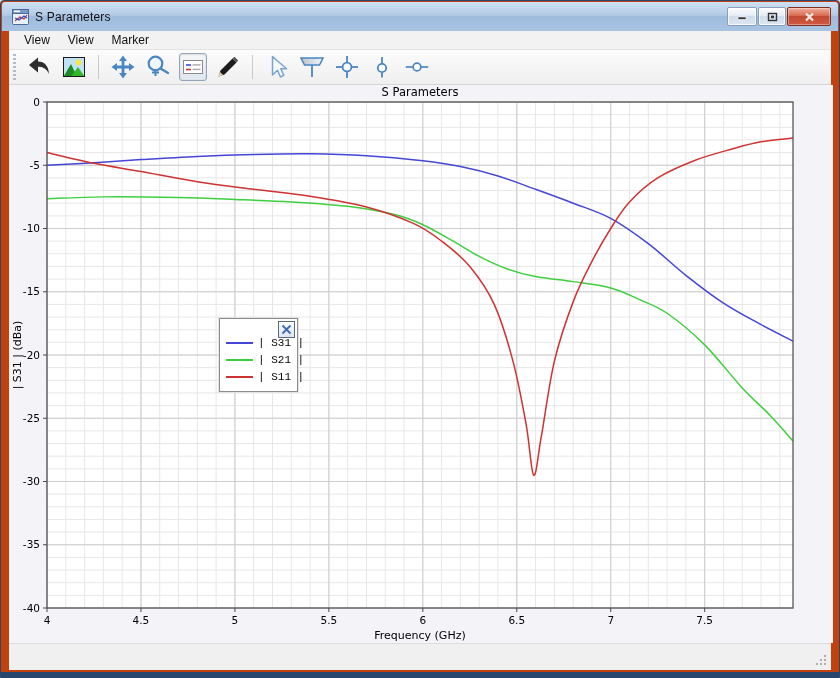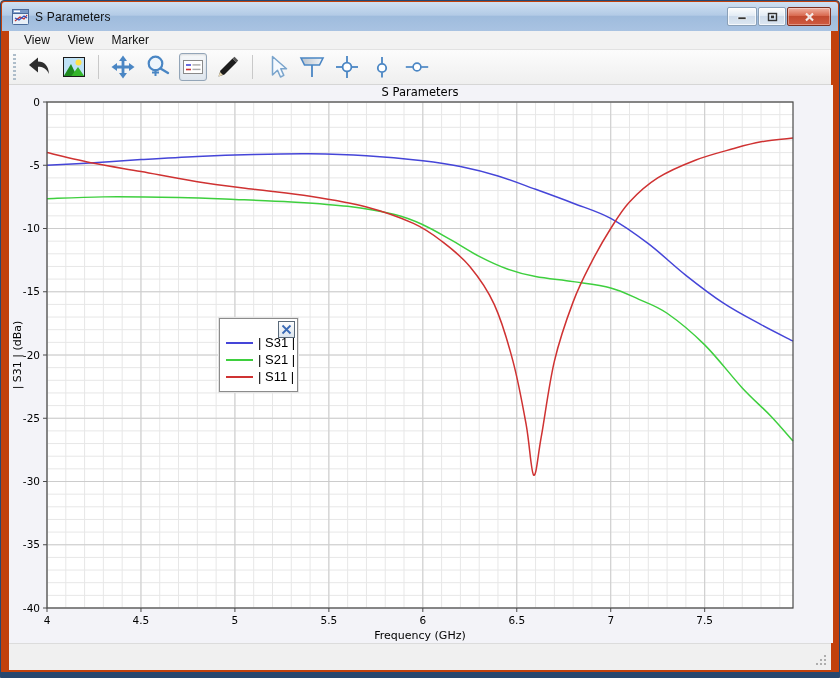--- a/index.html
+++ b/index.html
@@ -42,21 +42,21 @@
   
   .figure{position:absolute;left:8px;top:84px;width:824px;height:558px;background:#f3f3f8;}
   .plot-svg{position:absolute;left:0;top:0;}
   .legend{position:absolute;left:210px;top:233px;width:79px;background:#fff;
     border:1px solid #8c8c8c;box-shadow:0 0 0 1px #e4e4e4;padding:4px 4px 6px 6px;}
   .legend-close{position:absolute;top:2px;right:2px;width:17px;height:17px;border:1px solid #5a6a7a;
     background:linear-gradient(#fdfdfd,#dce5ee);display:flex;align-items:center;justify-content:center;padding:0;}
   .legend-row{display:flex;align-items:center;height:17px;}
   .legend-row:first-of-type{margin-top:11px;}
   .legend-sample{width:27px;height:0;border-top:2px solid #000;margin-right:5px;flex:0 0 auto;}
-  .legend-label{font-family:Liberation Sans, sans-serif;font-size:13px;color:#000;white-space:pre;}
+  .legend-label{font-family:Liberation Mono, monospace;font-size:11px;color:#000;white-space:pre;}
 
   
   .statusbar{position:absolute;left:8px;right:8px;top:642px;height:27px;background:#f0f0f0;
     border-top:1px solid #dcdcdc;}
   .resize-grip{position:absolute;right:3px;bottom:3px;}
 
   text{font-family:"DejaVu Sans",sans-serif;fill:#000;}
 </style>
 </head>
 <body>

